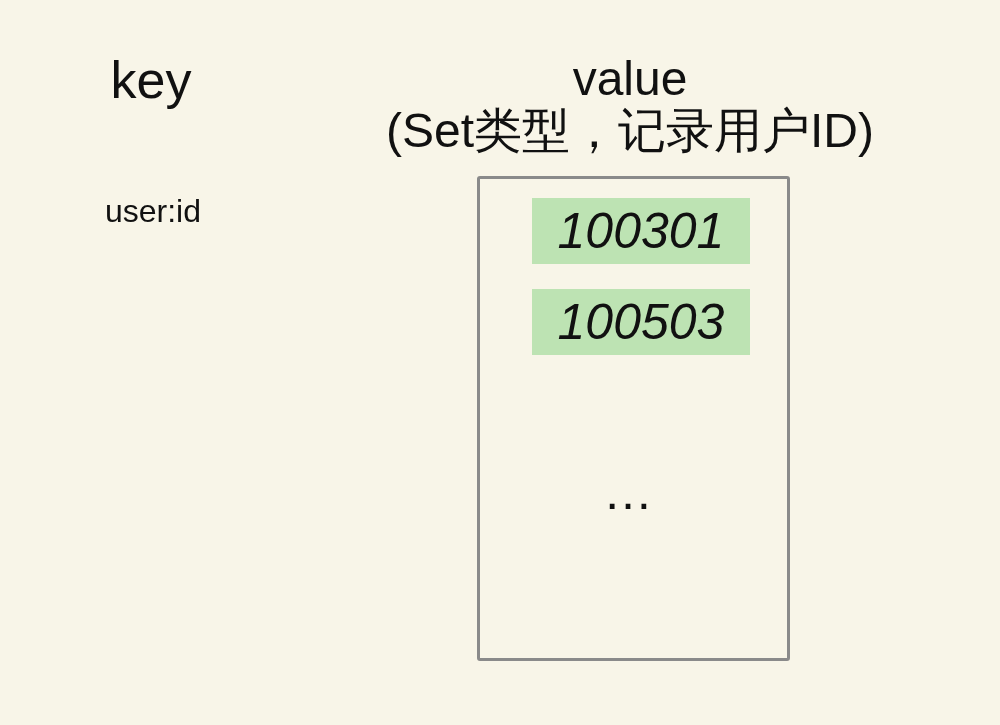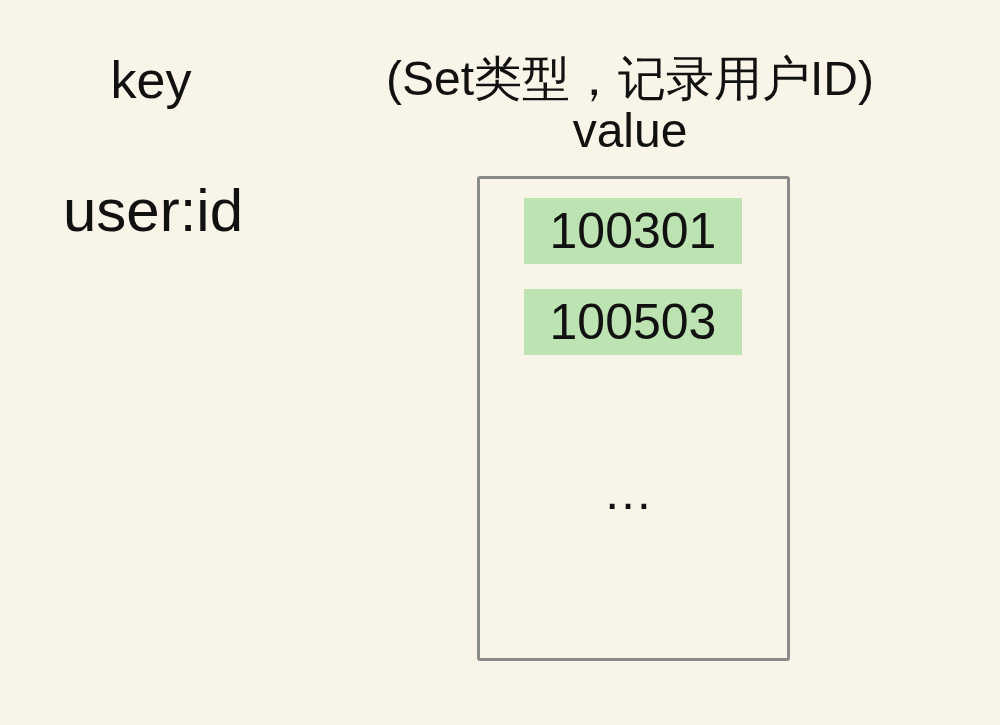--- a/index.html
+++ b/index.html
@@ -39,44 +39,45 @@
     text-align: center;
     font-size: 48px;
     line-height: 52px;
   }
   .keyname {
     position: absolute;
     left: 53px;
     top: 184px;
     width: 200px;
     text-align: center;
-    font-size: 60px;
+    font-size: 32px;
     line-height: 54px;
   }
   .set-box {
     position: absolute;
     left: 477px;
     top: 176px;
     width: 313px;
     height: 485px;
     box-sizing: border-box;
     border: 3px solid var(--border);
     border-radius: 3px;
     background: transparent;
   }
   .member {
     position: absolute;
-    left: 44px;
+    left: 52px;
     width: 218px;
     height: 66px;
     background: var(--green);
     display: flex;
     align-items: center;
     justify-content: center;
     font-size: 50px;
+    font-style: italic;
   }
   .m1 { top: 19px; }
   .m2 { top: 110px; }
   .m3 { top: 195px; }
   .m4 { top: 364px; }
   .ellipsis {
     position: absolute;
     left: 40px;
     top: 285px;
     width: 218px;
@@ -87,22 +88,22 @@
   }
 </style>
 </head>
 <body>
 
 <div class="canvas">
 
   <div class="key-hdr">key</div>
 
   <div class="hdr-right">
+    <div>value</div>
     <div>(Set类型，记录用户ID)</div>
-    <div>value</div>
   </div>
 
   <div class="keyname">user:id</div>
 
   <div class="set-box">
     <div class="member m1">100301</div>
     <div class="member m2">100503</div>
     <div class="ellipsis">…</div>
   </div>
 

